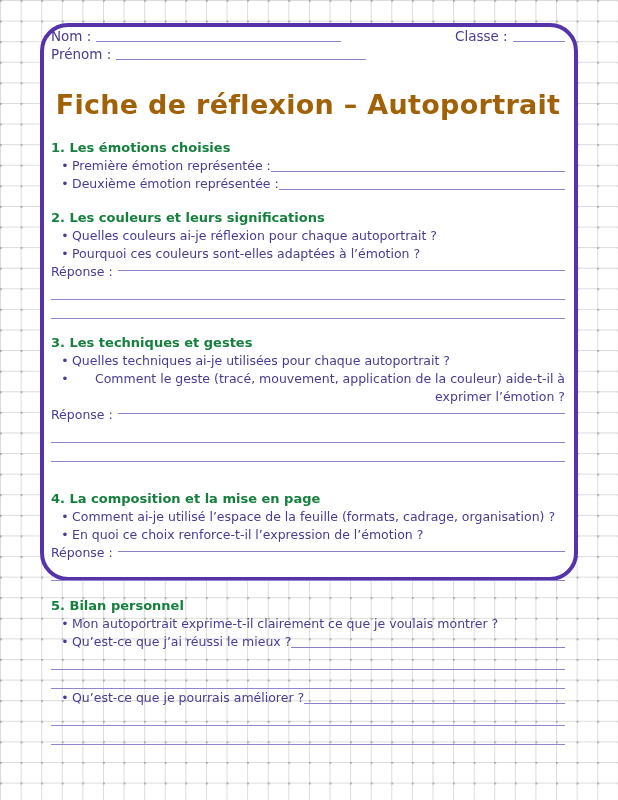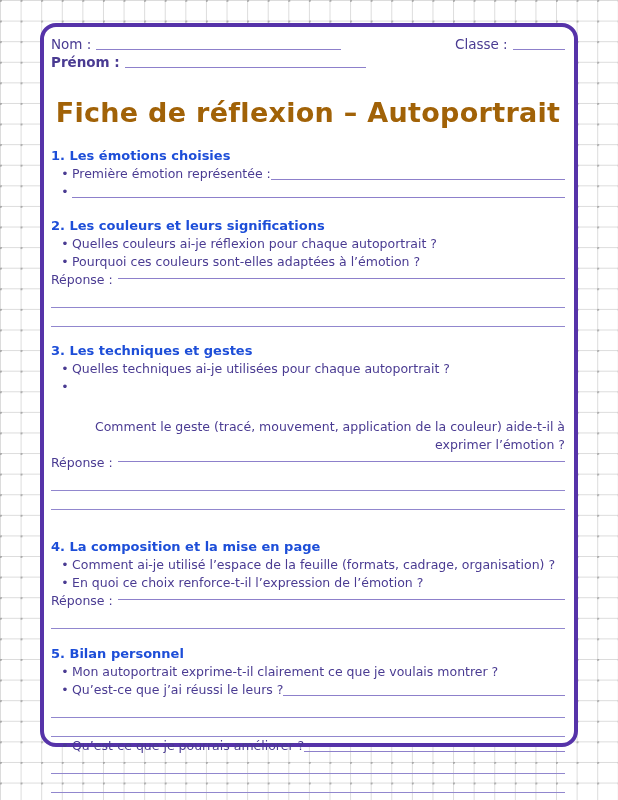--- a/index.html
+++ b/index.html
@@ -12,84 +12,84 @@
     background-image:
       radial-gradient(circle at 0.5px 0.5px, #a8a8a8 1.1px, rgba(0,0,0,0) 1.7px),
       linear-gradient(to right, #dcdcdc 1px, rgba(0,0,0,0) 1px),
       linear-gradient(to bottom, #dcdcdc 1px, rgba(0,0,0,0) 1px);
     background-size: 20.6px 20.6px;
     overflow: hidden;
   }
   .paper {
     position: absolute;
     left: 40px; top: 23px;
-    width: 538px; height: 724px;
+    width: 538px; height: 558px;
     box-sizing: border-box;
     background: #ffffff;
     border: 4.5px solid #5633a9;
-    border-radius: 16px;
-    padding: 8px 9px 0 7px;
+    border-radius: 28px;
+    padding: 0 9px 0 7px;
   }
   .hdr-row {
     display: flex;
     align-items: flex-end;
     font-size: 13.5px;
     line-height: 18px;
     color: #4a3b92;
     margin: 0;
   }
   .field { display: flex; align-items: flex-end; }
   .field .lbl { white-space: nowrap; margin-right: 5px; }
   .fill {
     display: inline-block;
     border-bottom: 1.4px solid #8d80cb;
     margin-bottom: 3px;
     flex: 1;
   }
   .field-nom { width: 290px; }
-  .field-prenom { width: 315px; font-weight: bold; }
+  .field-prenom { width: 315px; }
   .field-classe { margin-left: auto; width: 110px; }
   h1 {
     margin: 26px 0 0 0;
     text-align: center;
     font-size: 27px;
     line-height: 32px;
     font-weight: 800;
     letter-spacing: 0.3px;
     color: #a16207;
   }
   section { margin: 16px 0 0 0; }
   .s1 { margin-top: 18px; }
   .s3 { margin-top: 15px; }
   .s4 { margin-top: 28px; }
   h2 {
     margin: 0;
     font-size: 13px;
     line-height: 18px;
     font-weight: 700;
-    color: #1d4ed8;
+    color: #15803d;
   }
   .bullets { margin: 0; padding: 0; list-style: none; }
   .bullet-row {
     display: flex;
     align-items: flex-end;
     font-size: 12.5px;
     line-height: 18px;
     color: #4a3b92;
   }
   .bullet-row.wrap { align-items: flex-start; }
   .dot {
     width: 14px;
     min-width: 14px;
     text-align: center;
     margin-left: 7px;
     color: #4a3b92;
   }
   .btxt { white-space: nowrap; text-align: right; }
-  .btxt.grow { white-space: normal; flex: 1; margin-top: 40px; }
+  .btxt.grow { white-space: normal; flex: 1; }
   .resp-row {
     display: flex;
     align-items: center;
     font-size: 12.5px;
     line-height: 18px;
     color: #4a3b92;
   }
   .resp-row .lbl { white-space: nowrap; margin-right: 5px; }
   .write-line {
     height: 18px;
@@ -123,20 +123,21 @@
   <section class="s1">
     <h2>1. Les émotions choisies</h2>
     <div class="bullets">
       <div class="bullet-row">
         <span class="dot">•</span>
         <span class="btxt">Première émotion représentée :</span>
         <span class="fill"></span>
       </div>
       <div class="bullet-row">
         <span class="dot">•</span>
+        <span class="btxt">Deuxième émotion représentée :</span>
         <span class="fill"></span>
       </div>
     </div>
   </section>
 
   <section class="s2">
     <h2>2. Les couleurs et leurs significations</h2>
     <div class="bullets">
       <div class="bullet-row">
         <span class="dot">•</span>
@@ -196,21 +197,21 @@
 
   <section class="s5">
     <h2>5. Bilan personnel</h2>
     <div class="bullets">
       <div class="bullet-row">
         <span class="dot">•</span>
         <span class="btxt">Mon autoportrait exprime-t-il clairement ce que je voulais montrer ?</span>
       </div>
       <div class="bullet-row">
         <span class="dot">•</span>
-        <span class="btxt">Qu’est-ce que j’ai réussi le leurs ?</span>
+        <span class="btxt">Qu’est-ce que j’ai réussi le mieux ?</span>
         <span class="fill"></span>
       </div>
     </div>
     <div class="write-line"></div>
     <div class="write-line"></div>
     <div class="bullets">
       <div class="bullet-row">
         <span class="dot">•</span>
         <span class="btxt">Qu’est-ce que je pourrais améliorer ?</span>
         <span class="fill"></span>

